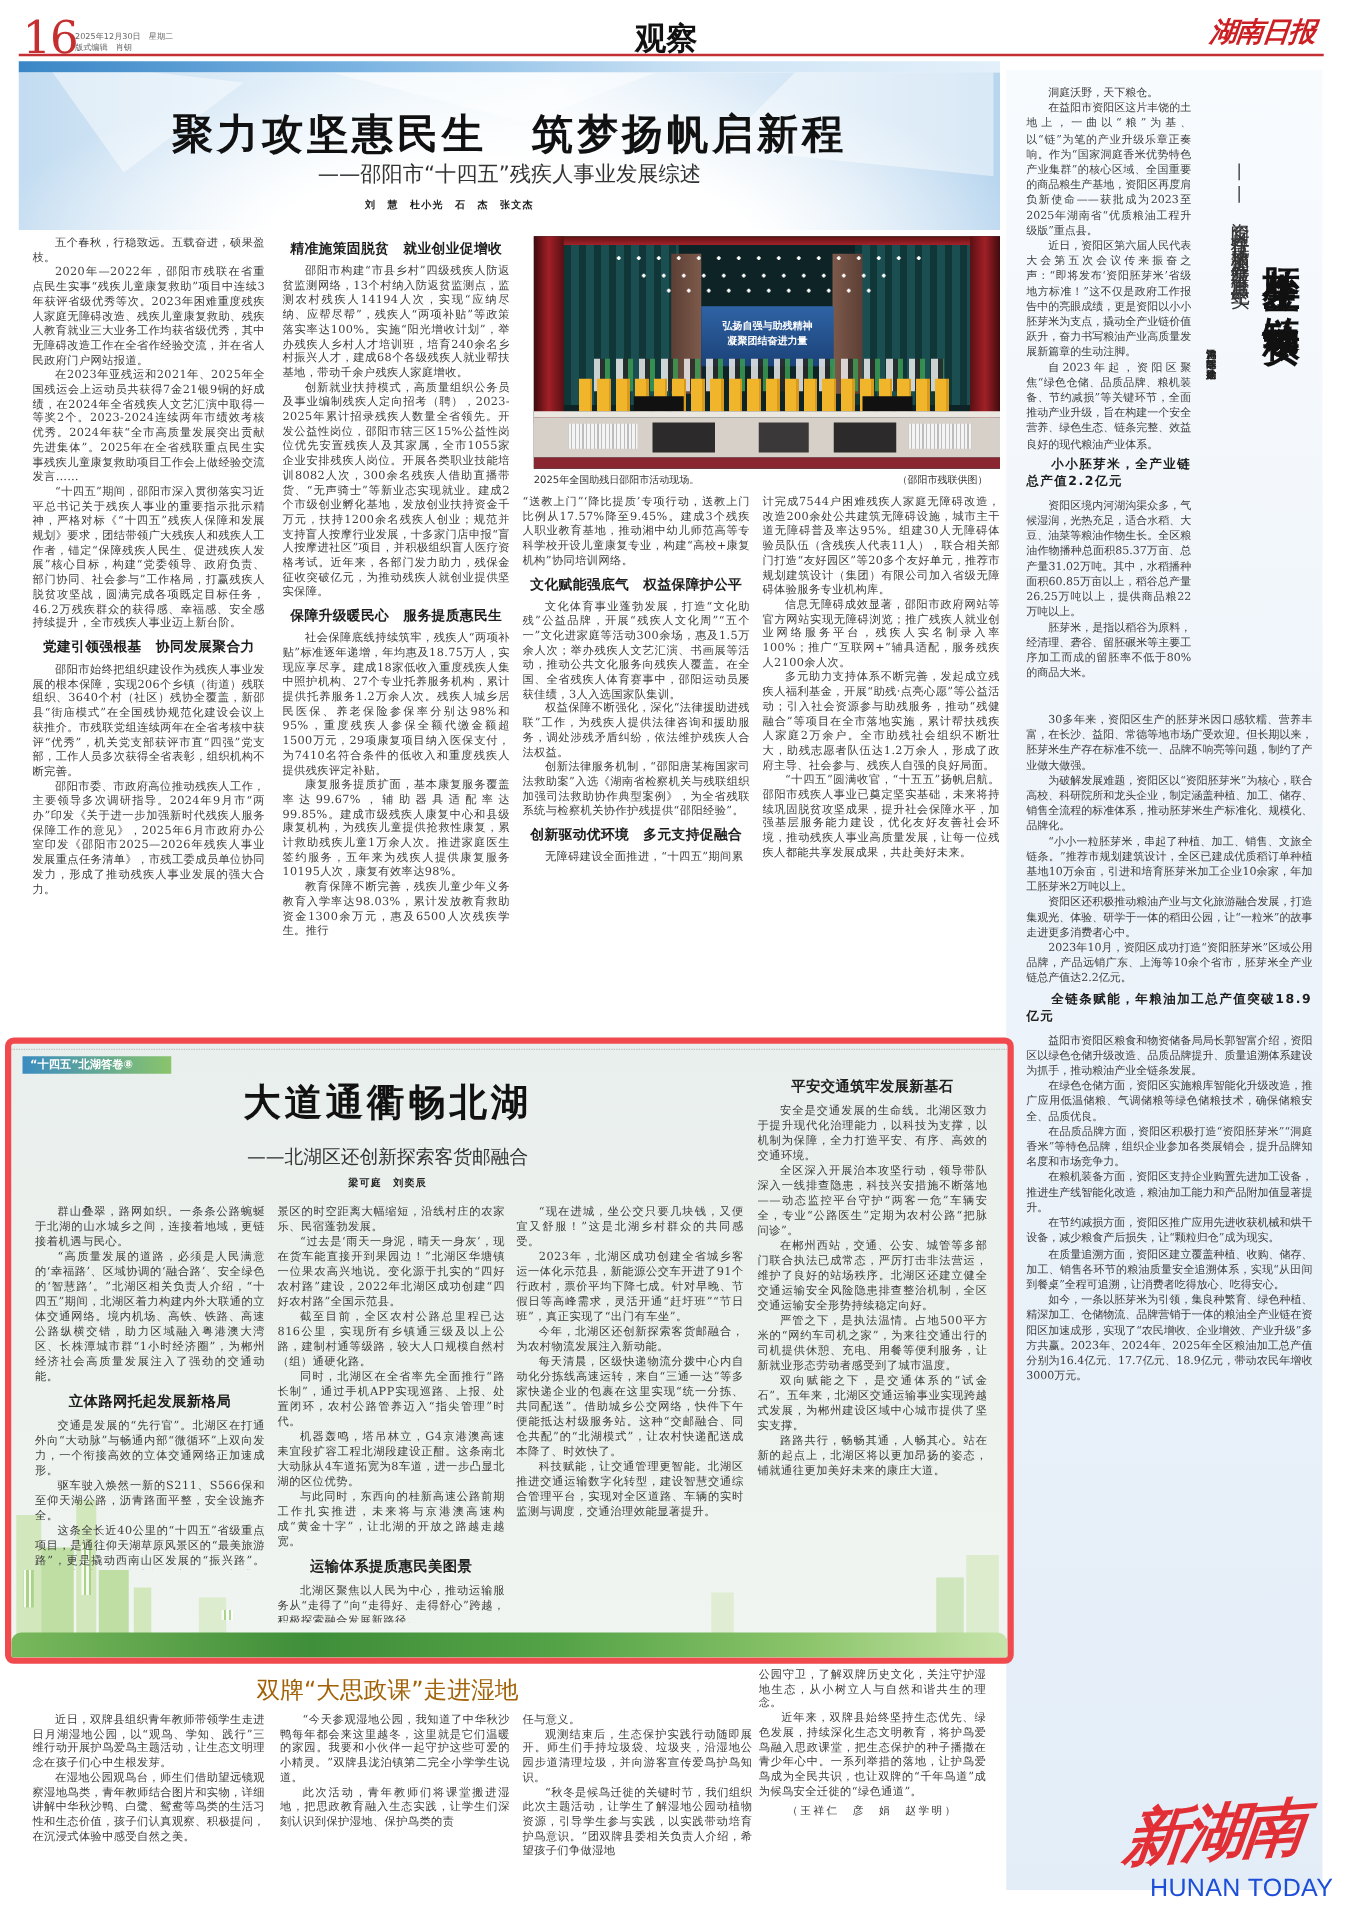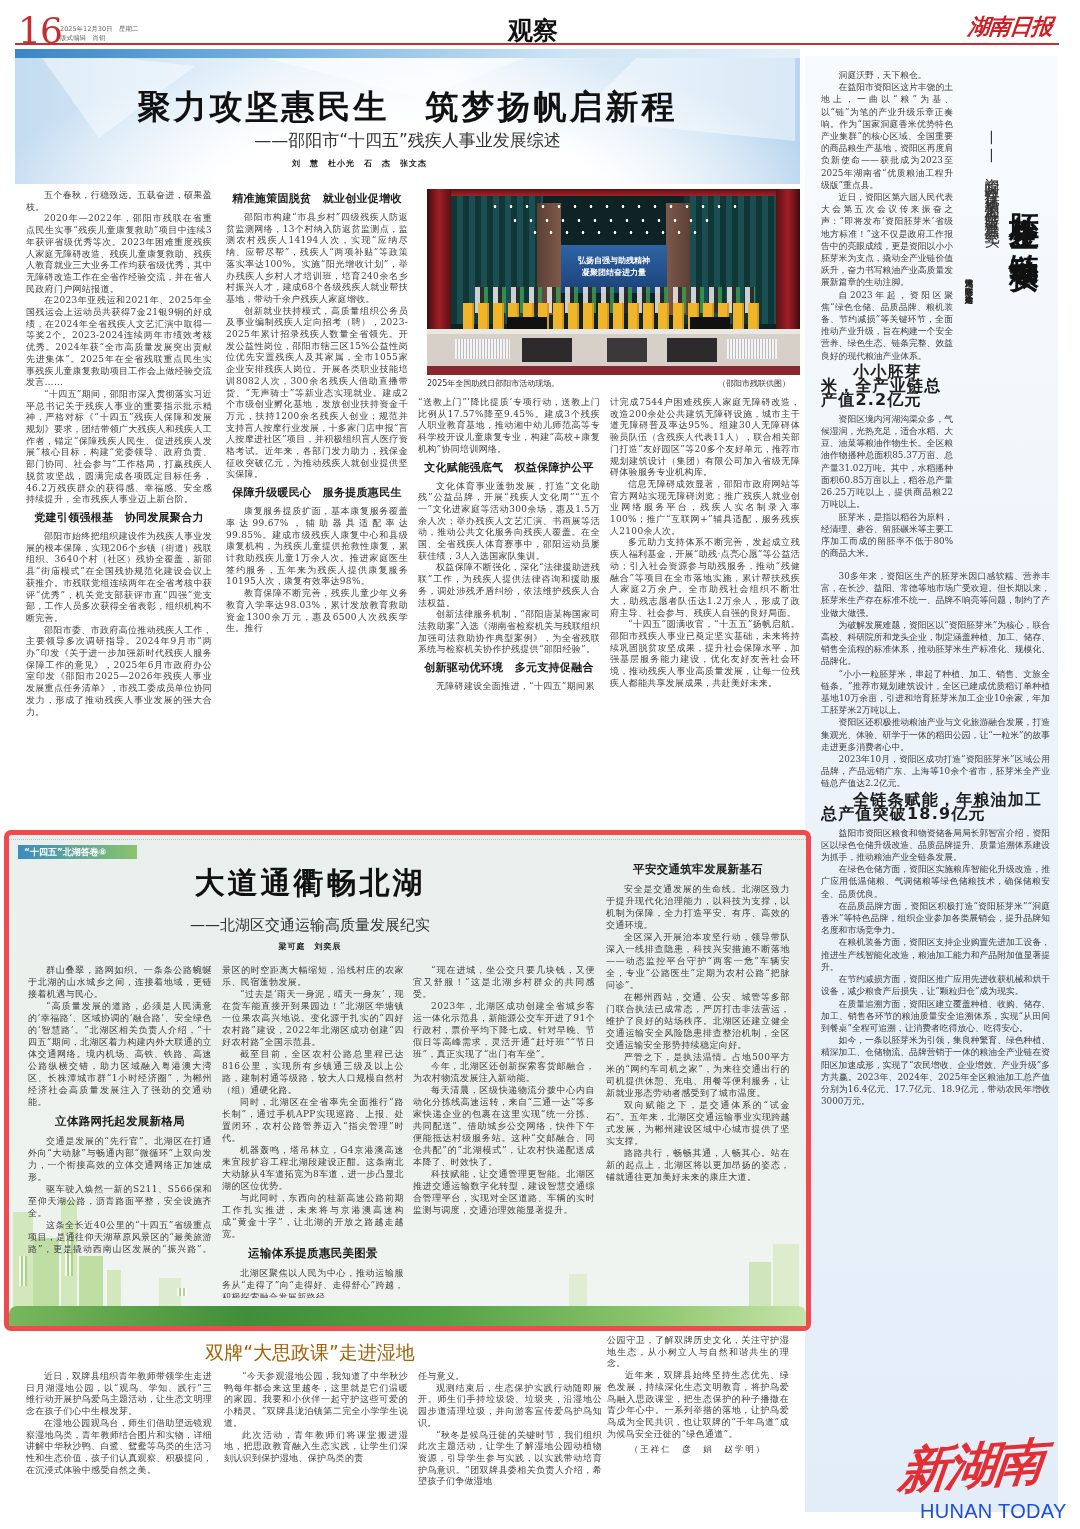--- a/index.html
+++ b/index.html
@@ -49,21 +49,21 @@
   .stage-front { left:0; top:145px; width:373px; height:32px; background:#d6d0c9; }
   .sf-panel { position:absolute; top:149px; height:24px; background:#2c2a2a; }
   .radiator { position:absolute; top:150px; height:20px; background:repeating-linear-gradient(90deg,#f4f4f4 0 2px,#bdbdbd 2px 3px); }
   .floor { left:0; top:177px; width:373px; height:9px; background:#8a2630; }
   .caption { left:412px; top:329px; width:373px; height:12px; font-family:"DejaVu Sans", sans-serif; font-size:8px; line-height:11px; color:#333; }
   .caption .credit { position:absolute; right:10px; top:0; }
 
   
   .sidebar { left:805px; top:56px; width:253px; height:1456px; background:linear-gradient(180deg,#f8fbfe 0%,#eef4fa 40%,#e3edf8 100%); }
   .sidebar .col { font-size:8.8px; line-height:12.2px; letter-spacing:0; }
-  .sidebar .col h5 { margin:3px 0 6px; font-family:"DejaVu Sans", sans-serif; font-weight:bold; font-size:16px; line-height:14px; letter-spacing:1.2px; text-indent:2em; text-align:left; color:#1e1e1e; }
+  .sidebar .col h5 { margin:3px 0 6px; font-family:"DejaVu Sans", sans-serif; font-weight:bold; font-size:10px; line-height:14px; letter-spacing:1.2px; text-indent:2em; text-align:left; color:#1e1e1e; }
   .vtitle { left:203px; top:134px; writing-mode:vertical-rl; font-family:"DejaVu Sans", sans-serif; font-weight:bold; font-size:30px; letter-spacing:2px; line-height:32px; color:#111; }
   .vsub { left:179px; top:74px; writing-mode:vertical-rl; font-family:"DejaVu Sans", sans-serif; font-size:15px; letter-spacing:3px; line-height:16px; color:#333; }
   .vauthors { left:159px; top:217px; writing-mode:vertical-rl; font-family:"DejaVu Sans", sans-serif; font-weight:bold; font-size:8px; line-height:9px; color:#222; }
 
   
   .featured { left:4px; top:830px; width:797px; height:491px; border:5px solid #f04a4e; border-radius:7px; background:linear-gradient(180deg,#e9efec 0%,#edf2ef 60%,#f1f5f2 100%); z-index:3; }
   .featured::before { content:""; position:absolute; left:0; right:0; top:4px; border-top:1px dotted #b9c2be; }
   .tag { left:9px; top:10px; width:119px; height:14px; background:linear-gradient(90deg,#3a8cc1,#8ac46b); color:#fff; font-family:"DejaVu Sans", sans-serif; font-weight:bold; font-size:9px; line-height:14px; padding-left:6px; box-sizing:border-box; white-space:nowrap; }
   .f-title { left:6px; top:31px; width:590px; text-align:center; font-family:"DejaVu Serif", serif; font-weight:bold; font-size:30px; line-height:34px; letter-spacing:3px; color:#111; }
   .f-sub { left:6px; top:81px; width:590px; text-align:center; font-family:"DejaVu Sans", sans-serif; font-size:15px; line-height:18px; color:#333; }
@@ -118,20 +118,21 @@
     <h4>党建引领强根基　协同发展聚合力</h4>
     <p>邵阳市始终把组织建设作为残疾人事业发展的根本保障，实现206个乡镇（街道）残联组织、3640个村（社区）残协全覆盖，新邵县“街庙模式”在全国残协规范化建设会议上获推介。市残联党组连续两年在全省考核中获评“优秀”，机关党支部获评市直“四强”党支部，工作人员多次获得全省表彰，组织机构不断完善。</p>
     <p>邵阳市委、市政府高位推动残疾人工作，主要领导多次调研指导。2024年9月市“两办”印发《关于进一步加强新时代残疾人服务保障工作的意见》，2025年6月市政府办公室印发《邵阳市2025—2026年残疾人事业发展重点任务清单》，市残工委成员单位协同发力，形成了推动残疾人事业发展的强大合力。</p>
   </div>
 
   <div class="col" style="left:211px;top:141px;width:182px;height:636px;">
     <h4 style="margin-top:2px;">精准施策固脱贫　就业创业促增收</h4>
     <p>邵阳市构建“市县乡村”四级残疾人防返贫监测网络，13个村纳入防返贫监测点，监测农村残疾人14194人次，实现“应纳尽纳、应帮尽帮”，残疾人“两项补贴”等政策落实率达100%。实施“阳光增收计划”，举办残疾人乡村人才培训班，培育240余名乡村振兴人才，建成68个各级残疾人就业帮扶基地，带动千余户残疾人家庭增收。</p>
     <p>创新就业扶持模式，高质量组织公务员及事业编制残疾人定向招考（聘），2023-2025年累计招录残疾人数量全省领先。开发公益性岗位，邵阳市辖三区15%公益性岗位优先安置残疾人及其家属，全市1055家企业安排残疾人岗位。开展各类职业技能培训8082人次，300余名残疾人借助直播带货、“无声骑士”等新业态实现就业。建成2个市级创业孵化基地，发放创业扶持资金千万元，扶持1200余名残疾人创业；规范并支持盲人按摩行业发展，十多家门店申报“盲人按摩进社区”项目，并积极组织盲人医疗资格考试。近年来，各部门发力助力，残保金征收突破亿元，为推动残疾人就创业提供坚实保障。</p>
     <h4>保障升级暖民心　服务提质惠民生</h4>
+    <p>社会保障底线持续筑牢，残疾人“两项补贴”标准逐年递增，年均惠及18.75万人，实现应享尽享。建成18家低收入重度残疾人集中照护机构、27个专业托养服务机构，累计提供托养服务1.2万余人次。残疾人城乡居民医保、养老保险参保率分别达98%和95%，重度残疾人参保全额代缴金额超1500万元，29项康复项目纳入医保支付，为7410名符合条件的低收入和重度残疾人提供残疾评定补贴。</p>
     <p>康复服务提质扩面，基本康复服务覆盖率达99.67%，辅助器具适配率达99.85%。建成市级残疾人康复中心和县级康复机构，为残疾儿童提供抢救性康复，累计救助残疾儿童1万余人次。推进家庭医生签约服务，五年来为残疾人提供康复服务10195人次，康复有效率达98%。</p>
     <p>教育保障不断完善，残疾儿童少年义务教育入学率达98.03%，累计发放教育救助资金1300余万元，惠及6500人次残疾学生。推行</p>
   </div>
 
   <figure class="abs photo" style="margin:0;">
     <div class="ph valance"></div>
     <div class="ph drape-l"></div>
     <div class="ph drape-r"></div>
     <div class="ph panel-l"></div>
     <div class="ph panel-r"></div>
@@ -224,21 +225,21 @@
     <div class="bld" style="left:560px;width:18px;height:34px;opacity:0.5;"></div>
     <div class="bld d" style="left:740px;width:22px;height:46px;opacity:0.6;"></div>
     <div class="bld" style="left:764px;width:26px;height:64px;opacity:0.6;"></div>
     <div class="win" style="left:10px;bottom:40px;width:8px;height:30px;position:absolute;"></div>
     <div class="win" style="left:56px;bottom:50px;width:8px;height:40px;position:absolute;"></div>
     <div class="abs grass"></div>
   </div>
 
   <div class="abs tag">“十四五”北湖答卷⑧</div>
   <h1 class="abs f-title" style="margin:0;">大道通衢畅北湖</h1>
-  <h2 class="abs f-sub" style="margin:0;font-weight:normal;">——北湖区交通运输高质量发展纪实</h2>
+  <h2 class="abs f-sub" style="margin:0;font-weight:normal;">——北湖区还创新探索客货邮融合</h2>
   <div class="abs f-authors">梁可庭　刘奕辰</div>
 
   <div class="col" style="left:19px;top:129px;width:184px;height:292px;">
     <p>群山叠翠，路网如织。一条条公路蜿蜒于北湖的山水城乡之间，连接着地域，更链接着机遇与民心。</p>
     <p>“高质量发展的道路，必须是人民满意的‘幸福路’、区域协调的‘融合路’、安全绿色的‘智慧路’。”北湖区相关负责人介绍，“十四五”期间，北湖区着力构建内外大联通的立体交通网络。境内机场、高铁、铁路、高速公路纵横交错，助力区域融入粤港澳大湾区、长株潭城市群“1小时经济圈”，为郴州经济社会高质量发展注入了强劲的交通动能。</p>
     <h4>立体路网托起发展新格局</h4>
     <p>交通是发展的“先行官”。北湖区在打通外向“大动脉”与畅通内部“微循环”上双向发力，一个衔接高效的立体交通网络正加速成形。</p>
     <p>驱车驶入焕然一新的S211、S566保和至仰天湖公路，沥青路面平整，安全设施齐全。</p>
     <p>这条全长近40公里的“十四五”省级重点项目，是通往仰天湖草原风景区的“最美旅游路”，更是撬动西南山区发展的“振兴路”。项目创新采用“分段实施、滚动发展”模式，坚持生态与安全并重。如今，城区到</p>
   </div>

